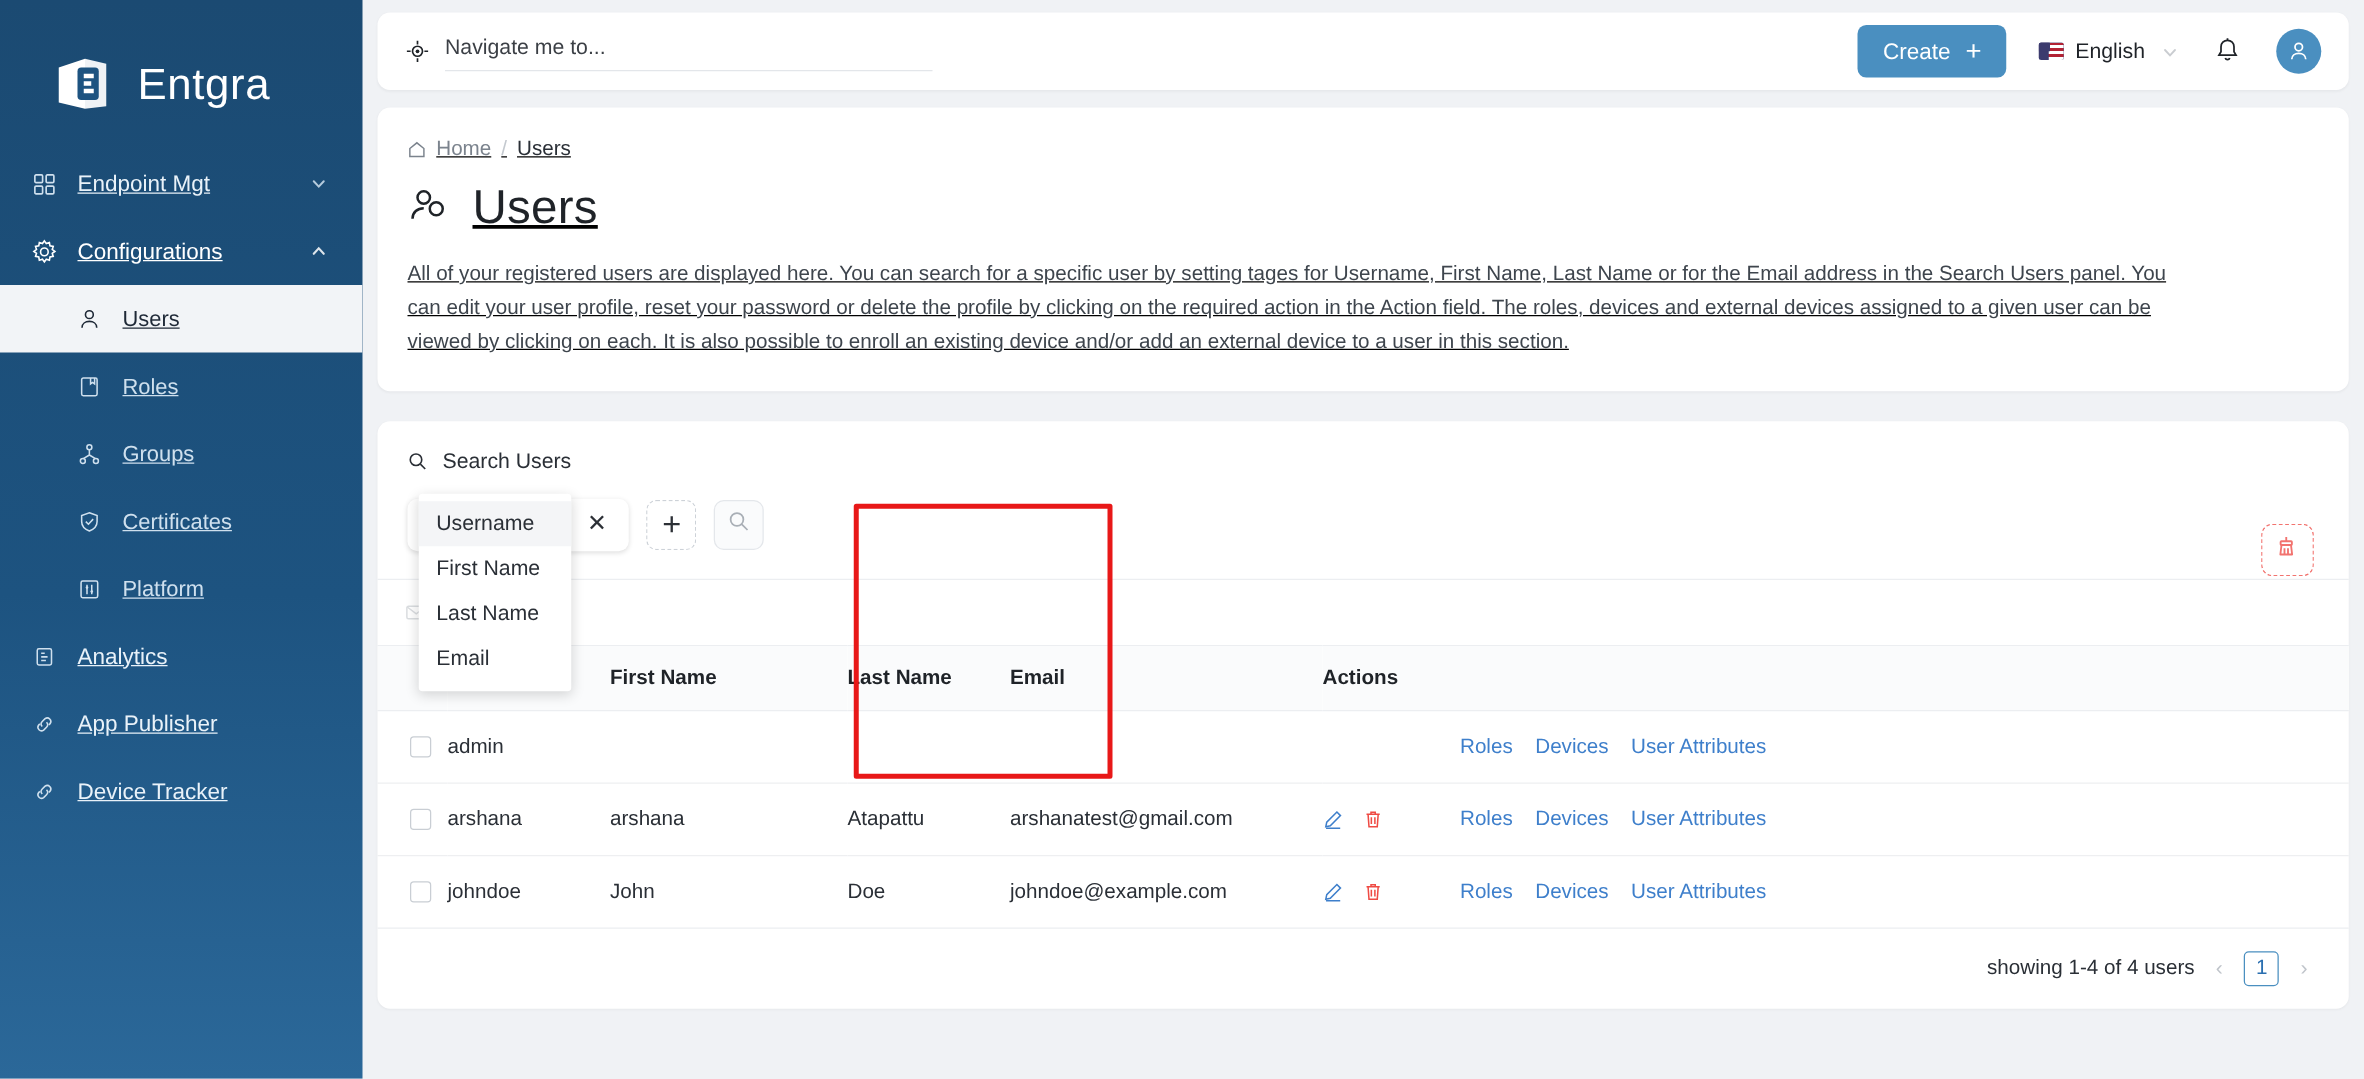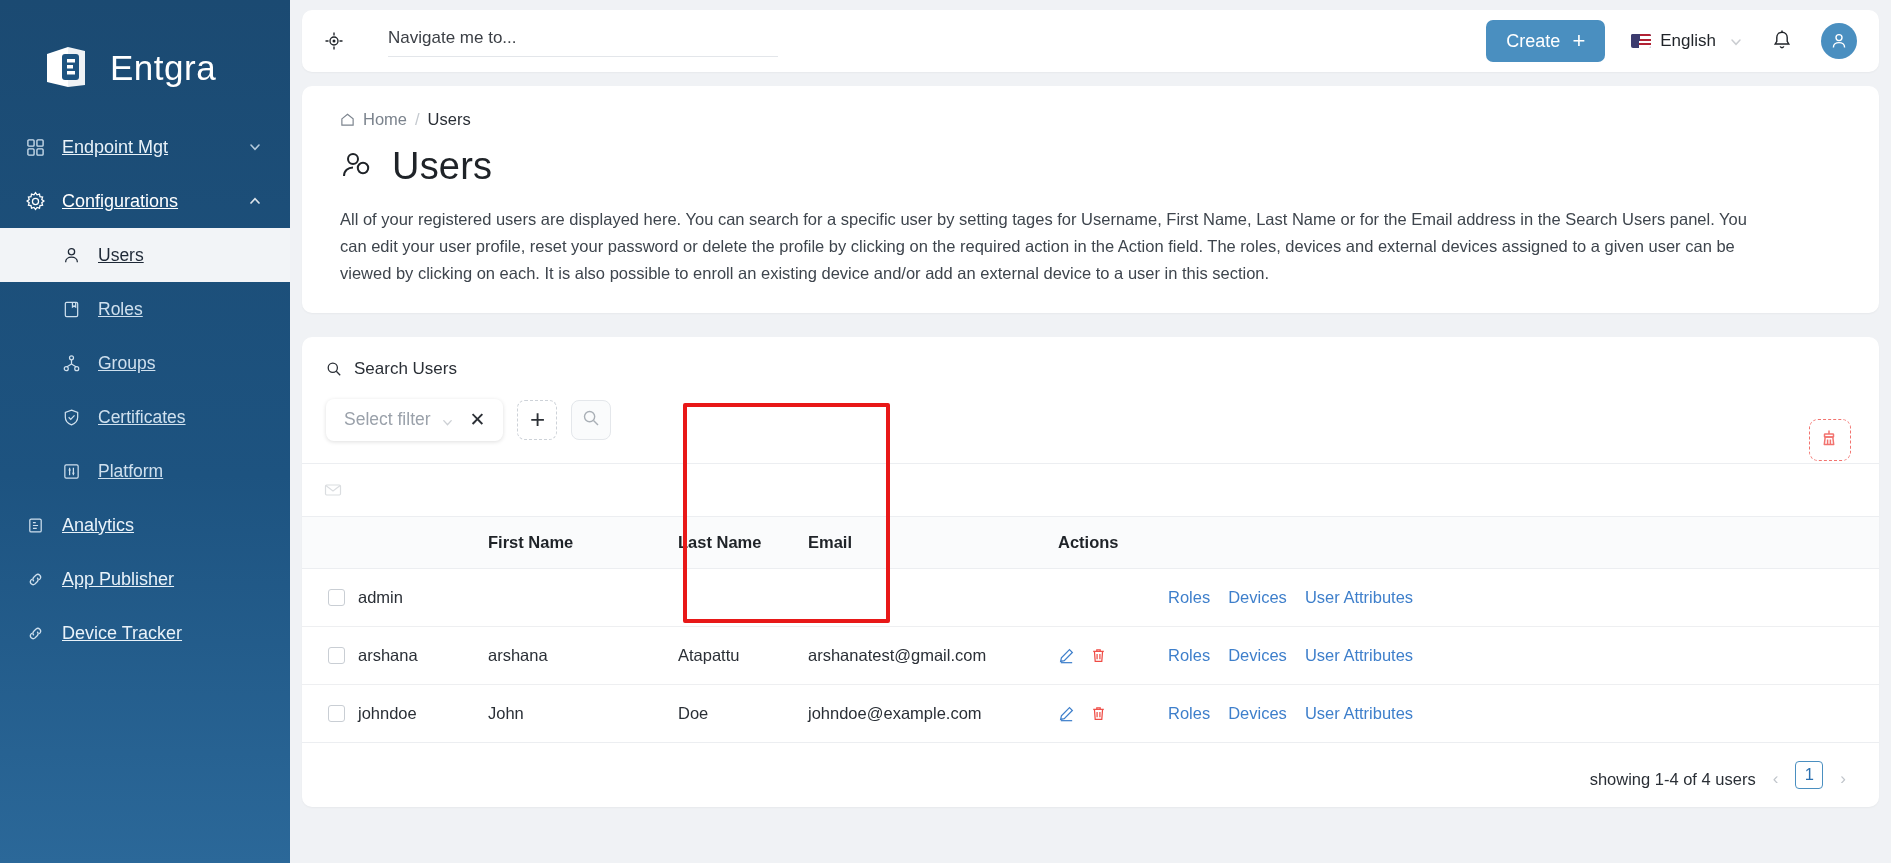--- a/index.html
+++ b/index.html
@@ -47,21 +47,21 @@
   .topbar {
     margin: 10px 12px 0 12px; height: 62px; background: #fff;
     border-radius: 10px; display: flex; align-items: center;
     padding: 0 22px 0 22px; box-shadow: 0 1px 2px rgba(0,0,0,.04);
   }
   .nav-search { display: flex; align-items: flex-end; gap: 12px; flex: 0 0 auto; }
   .nav-search .locico { width: 20px; height: 20px; margin-bottom: 6px; }
   .nav-search-input {
     width: 390px; border: none; border-bottom: 1px solid #e3e6ea;
     outline: none; font-size: 17px; font-family: inherit;
-    color: #3b82f6; padding: 2px 0 8px 0; background: transparent; margin-left: 32px;
+    color: #3b82f6; padding: 2px 0 8px 0; background: transparent;
   }
   .nav-search-input::placeholder { color: #3b3f45; }
   .topbar-right { margin-left: auto; display: flex; align-items: center; gap: 26px; }
   .create-btn {
     background: #4a8fc0; color: #fff; border: none; border-radius: 7px;
     height: 42px; padding: 0 20px; font-size: 18px; font-family: inherit;
     display: flex; align-items: center; gap: 12px; cursor: pointer;
   }
   .create-btn .plus { font-size: 22px; line-height: 1; font-weight: 300; }
   .lang { display: flex; align-items: center; gap: 9px; cursor: pointer; font-size: 17px; color: #1f2328; }
@@ -72,21 +72,21 @@
   .lang .chev { width: 14px; height: 14px; opacity: .45; margin-left: 4px;}
   .bell { width: 26px; height: 26px; cursor: pointer; }
   .avatar {
     width: 36px; height: 36px; border-radius: 50%; background: #4a8fc0;
     display: flex; align-items: center; justify-content: center; cursor: pointer;
   }
 
   
   .header-card {
     margin: 14px 12px 16px 12px; background: #fff; border-radius: 10px;
-    padding: 24px 38px 26px 38px; box-shadow: 0 1px 2px rgba(0,0,0,.04);
+    padding: 24px 38px 26px 24px; box-shadow: 0 1px 2px rgba(0,0,0,.04); text-decoration: underline;
   }
   .breadcrumb { display: flex; align-items: center; gap: 8px; font-size: 16.5px; color: #7b838d; }
   .breadcrumb .home-ic { width: 15px; height: 15px; }
   .breadcrumb .sep { color: #c4c9cf; }
   .breadcrumb .cur { color: #2a2f36; }
   .page-title { display: flex; align-items: center; gap: 16px; margin-top: 16px; }
   .page-title .t { font-size: 38px; font-weight: 400; color: #1f2328; letter-spacing: .2px;}
   .page-desc { margin-top: 18px; font-size: 16.5px; line-height: 1.63; color: #3e454d; max-width: 1410px; }
 
   
@@ -152,21 +152,21 @@
   .c-last { width: 130px; }
   .c-email { width: 250px; }
   .c-actions { width: 110px; }
   .chk { width: 17px; height: 17px; border: 1px solid #c9ced4; border-radius: 3px; background:#fff; cursor: pointer; display:block;}
   .row-acts { display: flex; align-items: center; gap: 15px; }
   .icon-btn { cursor: pointer; width: 17px; height: 17px; }
   .links { display: flex; gap: 18px; }
   .links a { color: #3e7fcb; text-decoration: none; font-size: 16.5px; cursor: pointer; }
 
   .table-footer {
-    display: flex; align-items: flex-end; justify-content: flex-end; gap: 14px;
+    display: flex; align-items: center; justify-content: flex-end; gap: 14px;
     padding: 18px 30px; border-top: 1px solid #eceef1; font-size: 16.5px; color: #2a2f36;
   }
   .pg-arrow { color: #c0c5cb; cursor: pointer; font-size: 17px; padding: 0 3px;}
   .pg-num {
     width: 28px; height: 28px; border: 1px solid #4a8fc0; border-radius: 4px;
     display: flex; align-items: center; justify-content: center;
     color: #2a6fb0; font-size: 16.5px; cursor: pointer;
   }
 </style>
 </head>
@@ -427,20 +427,26 @@
         <span>
           <svg width="20" height="20" viewBox="0 0 20 20" fill="none" stroke="#f2736f" stroke-width="1.5" stroke-linejoin="round">
             <path d="M9 2.5 v3.4"></path>
             <rect x="4.5" y="6" width="9" height="3" rx=".6"></rect>
             <path d="M5.2 9 h7.6 l.9 7.6 h-9.4 z"></path>
             <path d="M7.6 11.6 v5 M10.4 11.6 v5"></path>
           </svg>
         </span>
       </div>
 
+      <div class="dropdown">
+        <div class="dd-item hl">Username</div>
+        <div class="dd-item">First Name</div>
+        <div class="dd-item">Last Name</div>
+        <div class="dd-item">Email</div>
+      </div>
     </div>
 
     <div class="table-wrap">
       <div class="table-toolbar">
         <span class="mail-ic">
           <svg width="18" height="18" viewBox="0 0 18 18" fill="none" stroke="#aeb4bb" stroke-width="1.2">
             <rect x="1.5" y="4" width="15" height="10" rx="1.2"></rect>
               <path d="M1.8 4.6 L9 10 L16.2 4.6"></path>
           </svg>
         </span>

